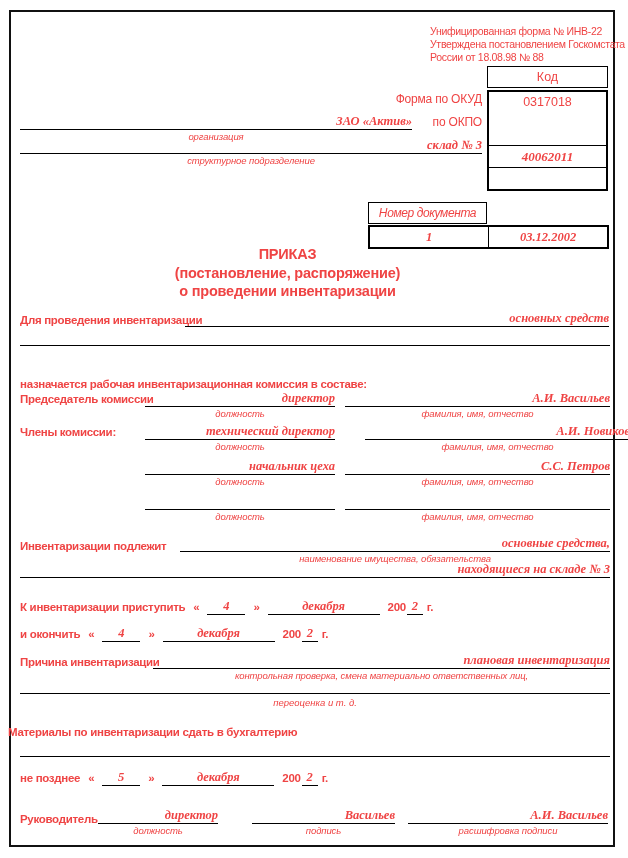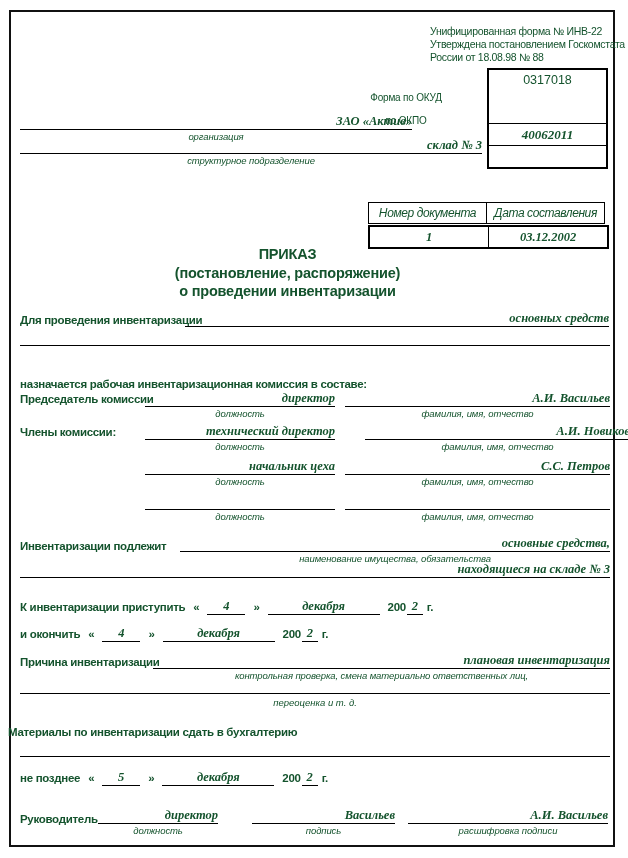--- a/index.html
+++ b/index.html
@@ -1,24 +1,24 @@
 <!DOCTYPE html>
 <html><head>
 <meta charset="utf-8">
 <style>
   html,body{margin:0;padding:0;background:#ffffff;}
-  .canvas{position:relative;width:628px;height:858px;background:#ffffff;color:#14532d;
+  .canvas{position:relative;width:628px;height:858px;background:#ffffff;color:#ef4444;
           font-family:"Liberation Sans",sans-serif;overflow:hidden;}
   .frame{position:absolute;left:9px;top:10px;width:602px;height:833px;border:2px solid #111;}
 
   
   .lbl{position:absolute;font-weight:bold;font-size:11.5px;line-height:15px;
        letter-spacing:-0.3px;white-space:nowrap;}
   .approval{position:absolute;font-size:10.5px;line-height:13px;letter-spacing:-0.3px;}
-  .oklbl{position:absolute;width:152px;text-align:center;font-size:10px;letter-spacing:-0.2px;}
+  .oklbl{position:absolute;width:152px;text-align:right;font-size:12px;letter-spacing:-0.2px;}
 
   
   .fill{position:absolute;}
   .fill .v{display:block;height:16px;line-height:16px;text-align:right;
            border-bottom:1px solid #000;font-family:"Liberation Serif",serif;
            font-weight:bold;font-style:italic;font-size:12.5px;white-space:nowrap;}
   .fill .c{display:block;text-align:center;font-style:italic;font-size:9.5px;
            line-height:11px;letter-spacing:-0.1px;padding-top:1px;white-space:nowrap;}
   .hline{position:absolute;height:0;border-bottom:1px solid #000;}
   .center-cap{position:absolute;text-align:center;font-style:italic;font-size:9.5px;line-height:11px;}
@@ -61,20 +61,21 @@
 <div class="canvas">
   <div class="frame"></div>
 
   <div class="approval" style="left:430px;top:25px;">
     <div>Унифицированная форма № ИНВ-22</div>
     <div>Утверждена постановлением Госкомстата</div>
     <div>России от 18.08.98 № 88</div>
   </div>
 
   <div class="codebox">
+    <div class="cb-h">Код</div>
     <div class="cb-body">
       <div class="cb-row">0317018</div>
       <div class="cb-row serifv">40062011</div>
       <div class="cb-row"></div>
     </div>
   </div>
   <div class="oklbl" style="left:330px;top:92px;">Форма по ОКУД</div>
   <div class="oklbl" style="left:330px;top:115px;">по ОКПО</div>
 
   <div class="fill" style="left:20px;top:113px;width:392px;">
@@ -82,21 +83,20 @@
     <span class="c">организация</span>
   </div>
   <div class="fill" style="left:20px;top:137px;width:462px;">
     <span class="v">склад № 3</span>
     <span class="c">структурное подразделение</span>
   </div>
 
   <div class="doctable">
     <div class="dt-head">
       <div class="dt-h">Номер документа</div>
-      <div class="dt-h">Дата составления</div>
     </div>
     <div class="dt-vrow">
       <div class="dt-vc">1</div>
       <div class="dt-vc">03.12.2002</div>
     </div>
   </div>
 
   <div class="title">
     <div>ПРИКАЗ</div>
     <div>(постановление, распоряжение)</div>

